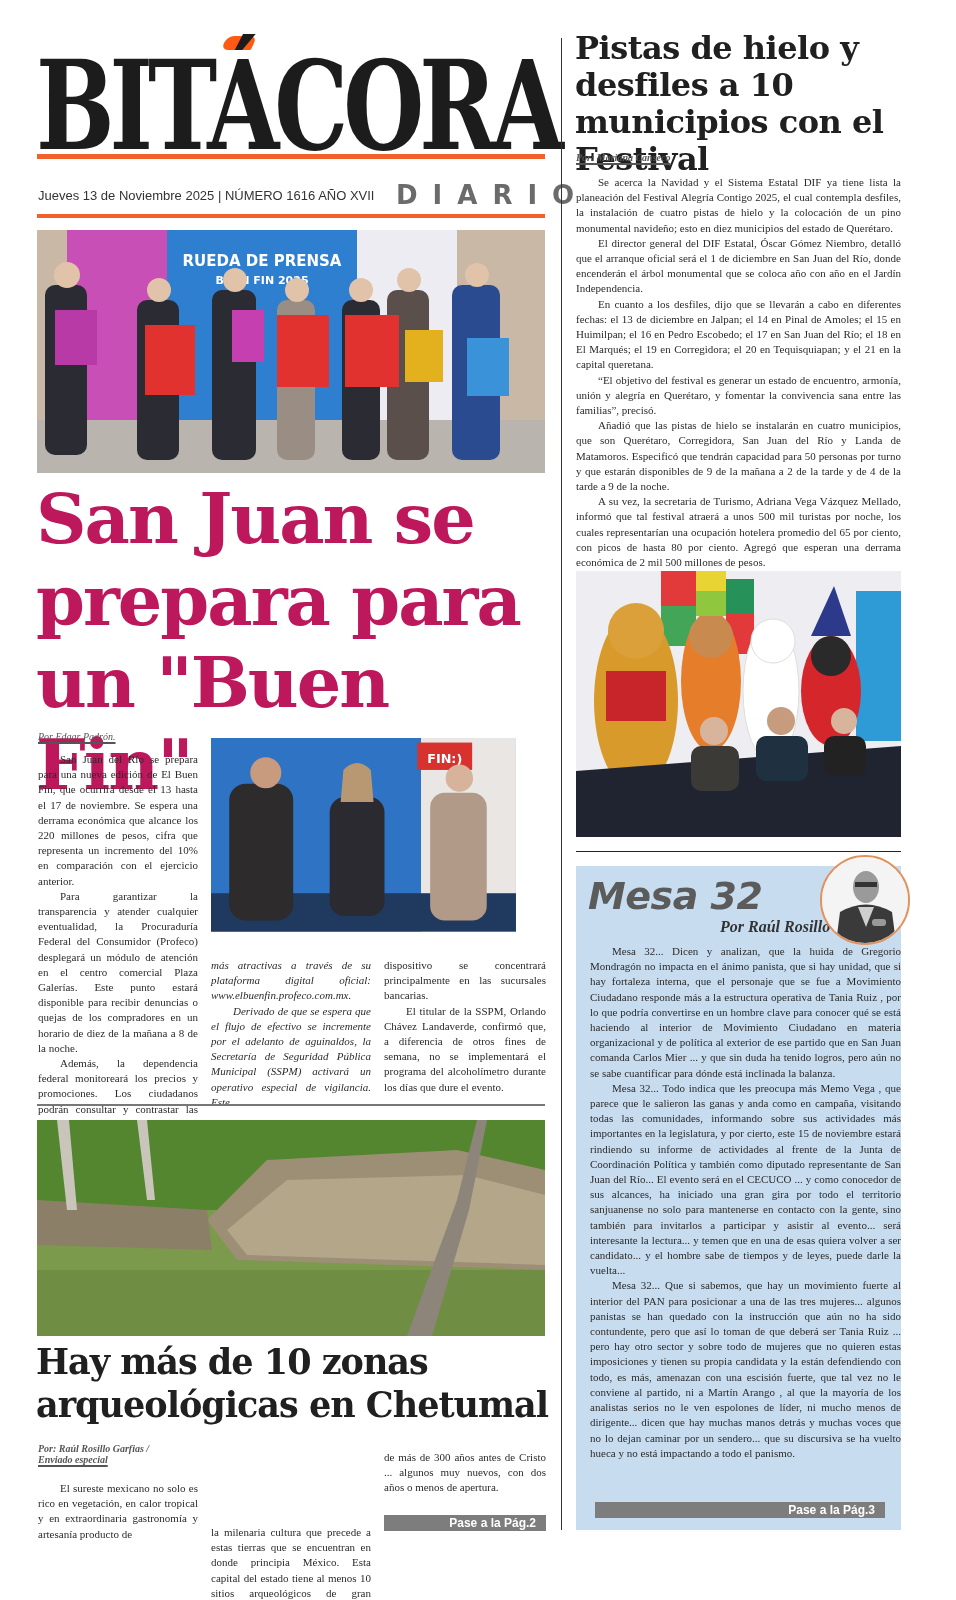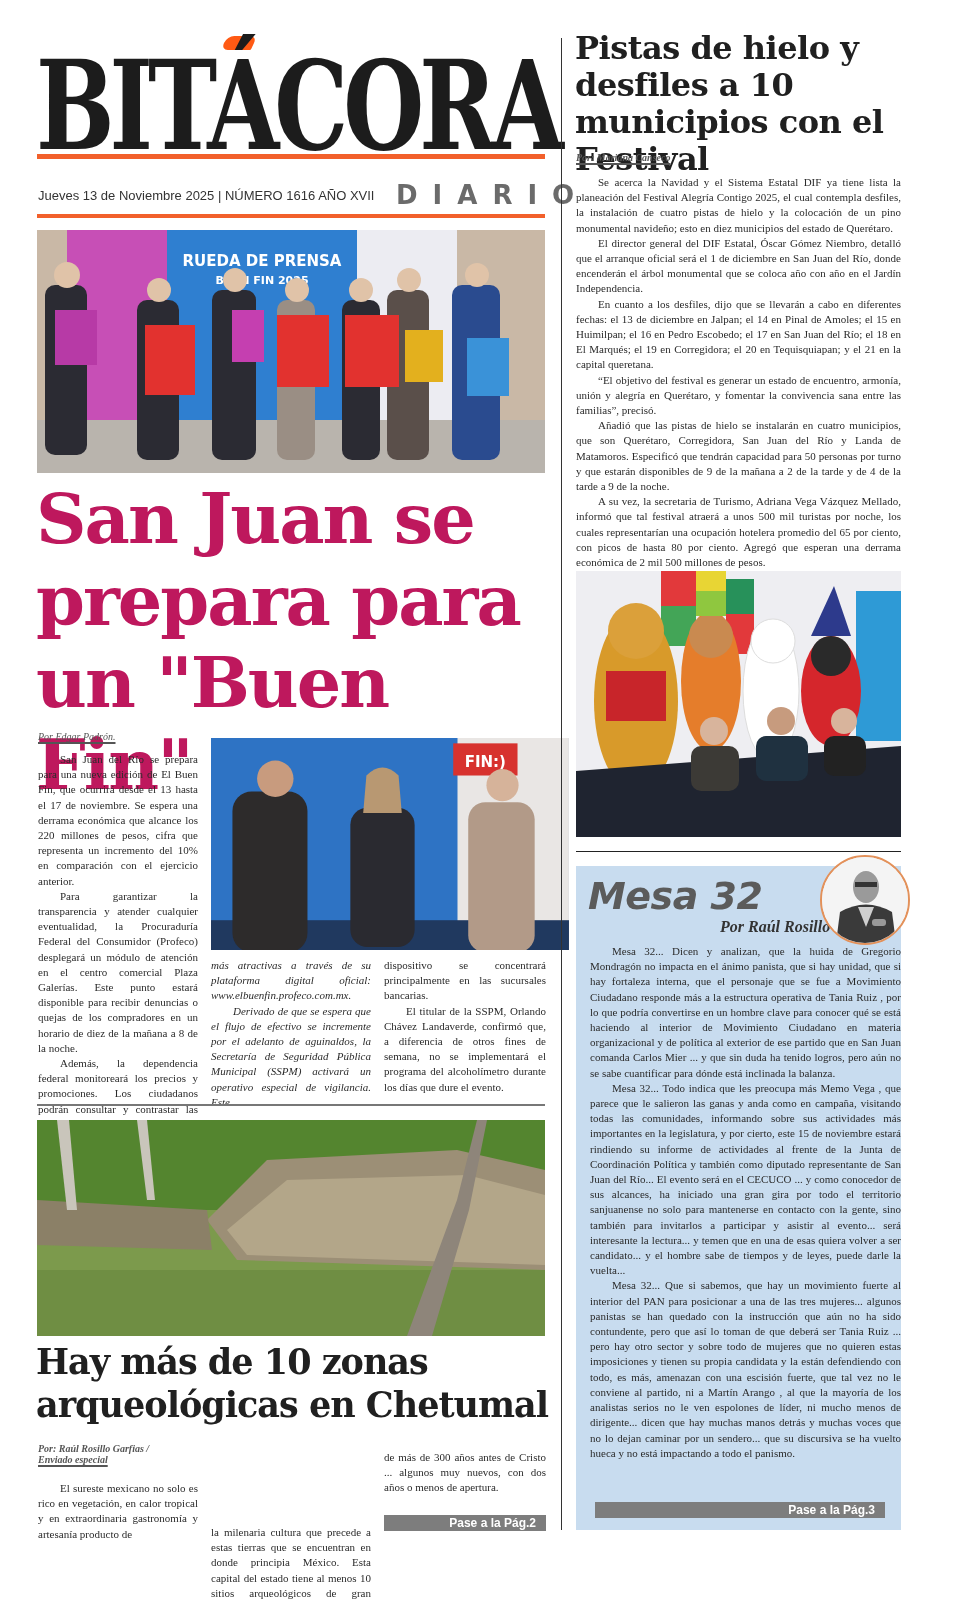--- a/index.html
+++ b/index.html
@@ -93,21 +93,21 @@
 <div class="abs hl-main">San Juan se prepara para un "Buen Fin"</div>
 
 <div class="abs byline" style="left:38px;top:731px;">Por Edgar Padrón.</div>
 
 <div class="abs body" style="left:38px;top:752px;width:160px;">
   <p>San Juan del Río se prepara para una nueva edición de El Buen Fin, que ocurrirá desde el 13 hasta el 17 de noviembre. Se espera una derrama económica que alcance los 220 millones de pesos, cifra que representa un incremento del 10% en comparación con el ejercicio anterior.</p>
   <p>Para garantizar la transparencia y atender cualquier eventualidad, la Procuraduría Federal del Consumidor (Profeco) desplegará un módulo de atención en el centro comercial Plaza Galerías. Este punto estará disponible para recibir denuncias o quejas de los compradores en un horario de diez de la mañana a 8 de la noche.</p>
   <p>Además, la dependencia federal monitoreará los precios y promociones. Los ciudadanos podrán consultar y contrastar las ofertas</p>
 </div>
 
-<div class="abs photo" style="left:211px;top:738px;width:358px;height:212px;">
+<div class="abs photo" style="left:211px;top:738px;width:305px;height:212px;">
   <svg class="ph-fill" viewBox="0 0 334 212" preserveAspectRatio="none">
     <rect width="334" height="212" fill="#2e73c4"></rect>
     <rect x="230" y="0" width="104" height="212" fill="#e9e6e4"></rect>
     <rect x="226" y="5" width="60" height="30" fill="#d7322e"></rect>
     <text x="256" y="27" text-anchor="middle" font-family="DejaVu Sans" font-weight="bold" font-size="14" fill="#ffffff">FIN:)</text>
     <rect x="0" y="170" width="334" height="42" fill="#20395f"></rect>
     <rect x="20" y="50" width="70" height="150" rx="18" fill="#2d2b2b"></rect>
     <circle cx="60" cy="38" r="17" fill="#c89b7e"></circle>
     <rect x="130" y="65" width="60" height="130" rx="16" fill="#2a2a30"></rect>
     <circle cx="160" cy="50" r="15" fill="#d7b39a"></circle>

